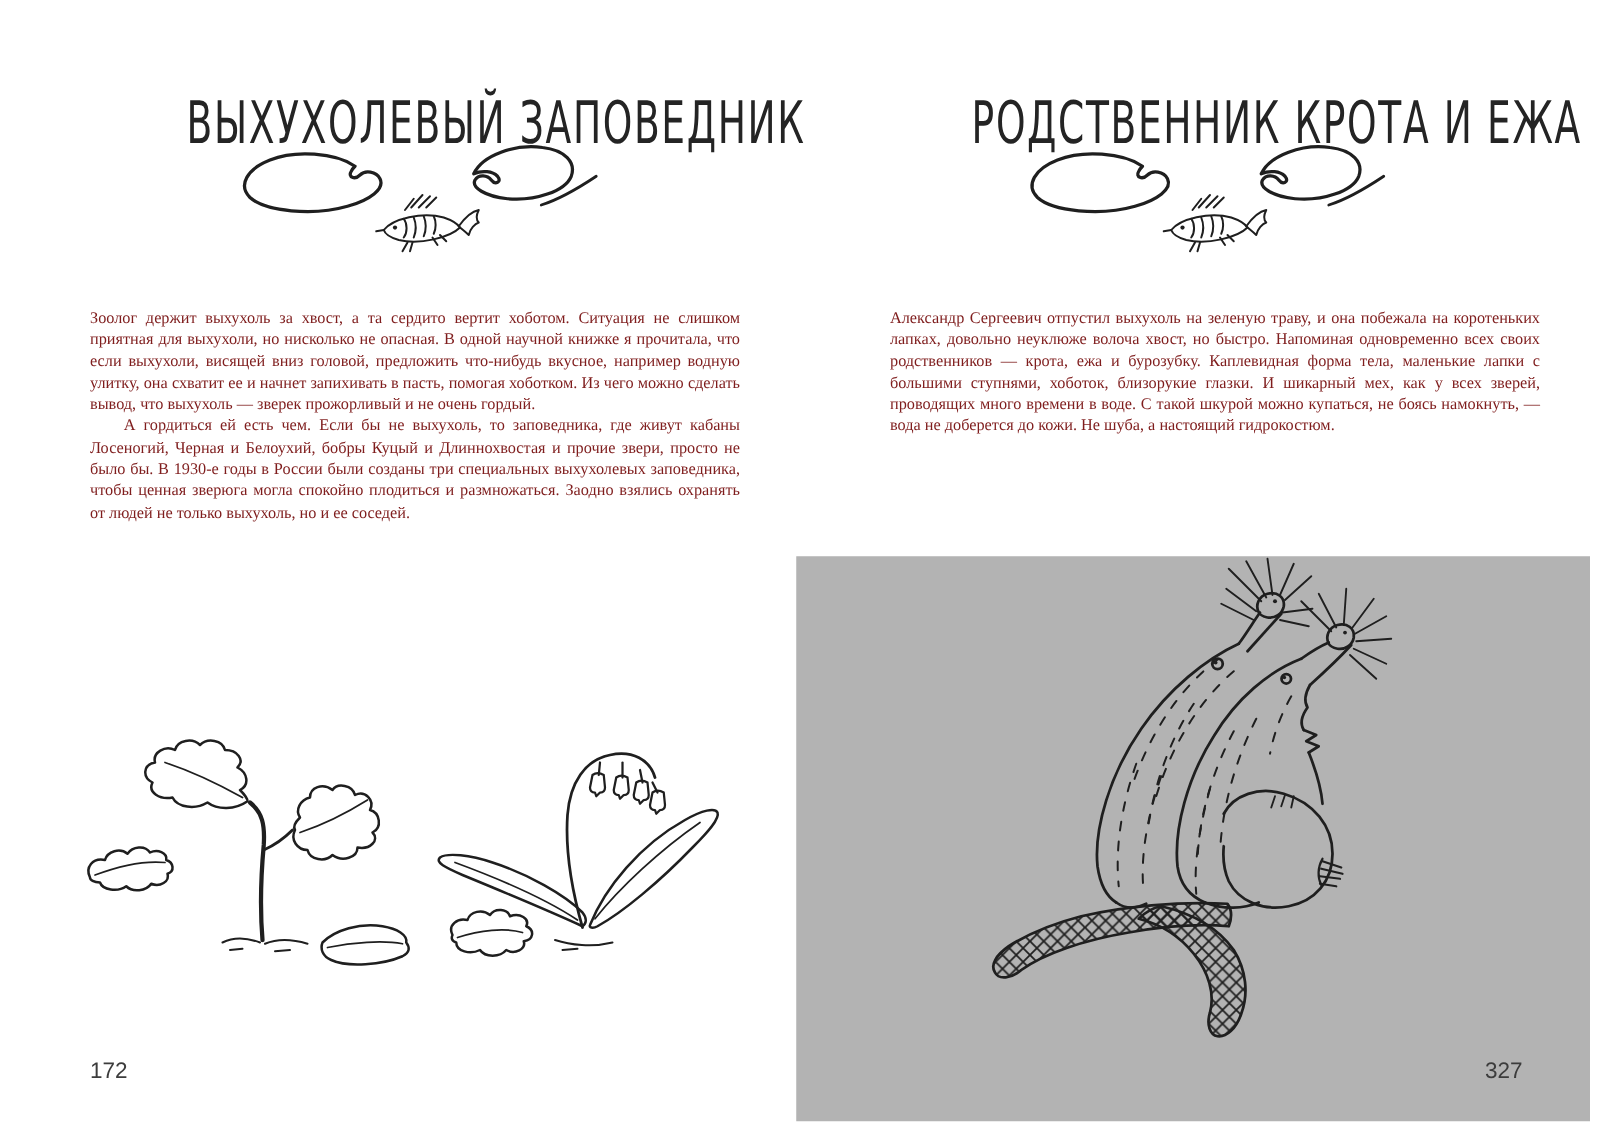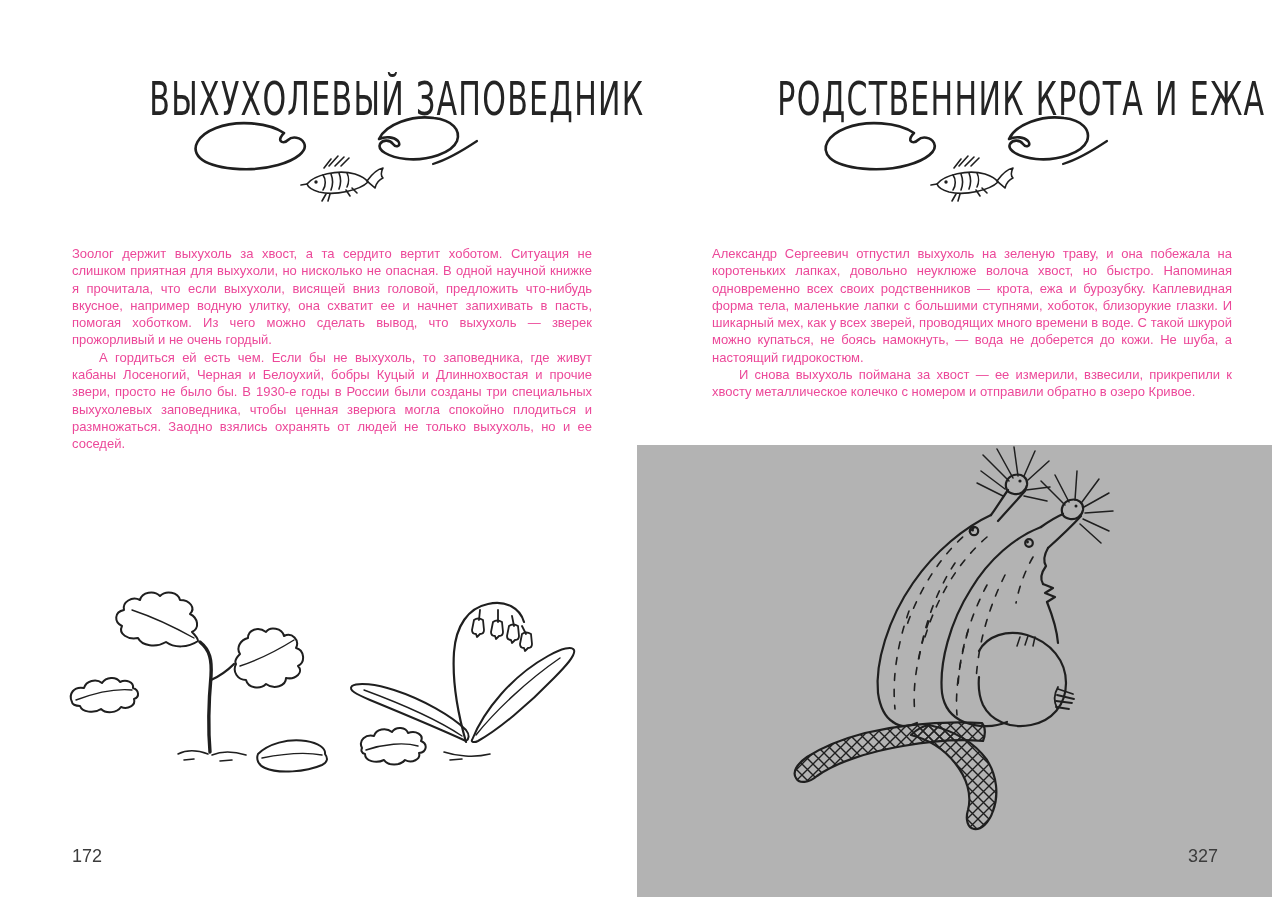--- a/index.html
+++ b/index.html
@@ -34,22 +34,23 @@
   .vignette { position: absolute; top: 106px; width: 320px; height: 100px; }
   .vignette-left  { left: 180px; }
   .vignette-right { left: 810px; }
 
   .textblock {
     position: absolute;
     top: 245px;
     width: 520px;
     font-size: 13px;
     line-height: 17.3px;
-    color: #ec4899;
+    color: #7f1d1d;
     text-align: justify;
+    font-family: Liberation Serif, serif;
   }
   .textblock p { margin: 0; }
   .textblock p.indent { text-indent: 27px; }
   .text-left  { left: 72px; }
   .text-right { left: 712px; }
 
   .plants {
     position: absolute;
     left: 60px; top: 578px;
     width: 540px; height: 210px;
@@ -165,21 +166,20 @@
     <path d="M 151,68 C 153,73 153,79 151,84"></path>
     <path d="M 159,67 C 161,72 161,78 159,83"></path>
     <path d="M 167,67 C 169,71 169,77 167,81"></path>
     <path d="M 149,60 L 158,50 M 155,60 L 164,51 M 161,60 L 169,52 M 144,62 L 151,53"></path>
     <path d="M 146,88 L 142,95 M 150,88 L 148,95 M 166,84 L 170,90 M 172,82 L 177,87"></path>
   </g>
 </svg>
 
 <div class="textblock text-right">
   <p>Александр Сергеевич отпустил выхухоль на зеленую траву, и она побежала на коротеньких лапках, довольно неуклюже волоча хвост, но быстро. Напоминая одновременно всех своих родственников — крота, ежа и бурозубку. Каплевидная форма тела, маленькие лапки с большими ступнями, хоботок, близорукие глазки. И шикарный мех, как у всех зверей, проводящих много времени в воде. С такой шкурой можно купаться, не боясь намокнуть, — вода не доберется до кожи. Не шуба, а настоящий гидрокостюм.</p>
-  <p class="indent">И снова выхухоль поймана за хвост — ее измерили, взвесили, прикрепили к хвосту металлическое колечко с номером и отправили обратно в озеро Кривое.</p>
 </div>
 
 <div class="gray-panel">
   <svg class="desmans" viewBox="0 0 635 452" fill="none" stroke="#1f1f1f" stroke-linecap="round" stroke-linejoin="round">
     <defs>
       <pattern id="xh" width="11" height="11" patternUnits="userSpaceOnUse">
         <path d="M0,11 L11,0 M0,0 L11,11" stroke="#1f1f1f" stroke-width="1.4" fill="none"></path>
       </pattern>
     </defs>
 

